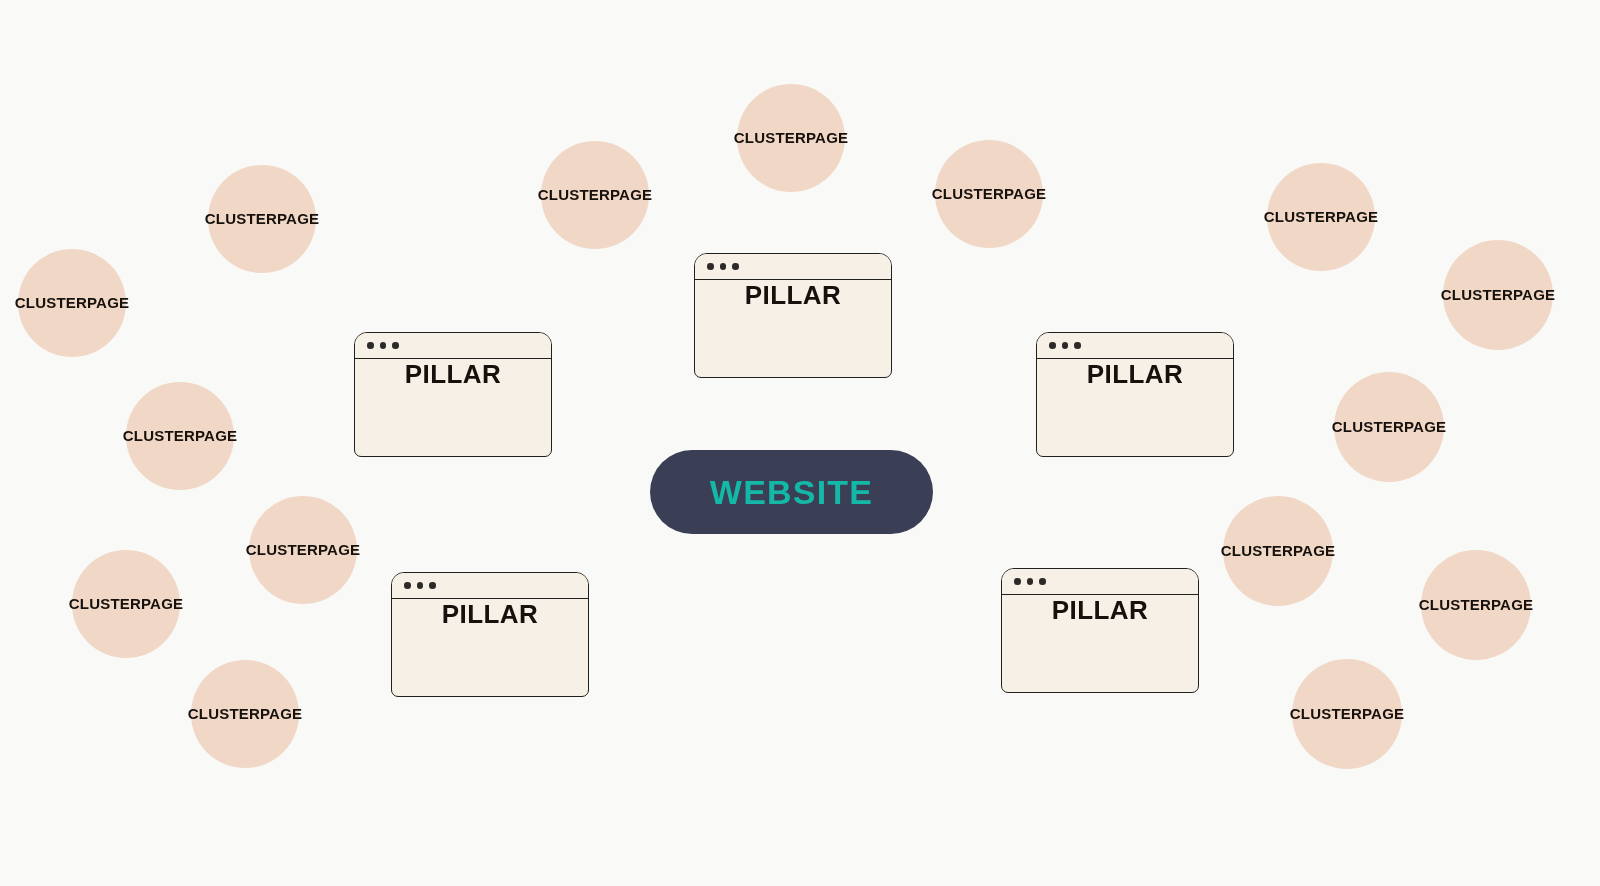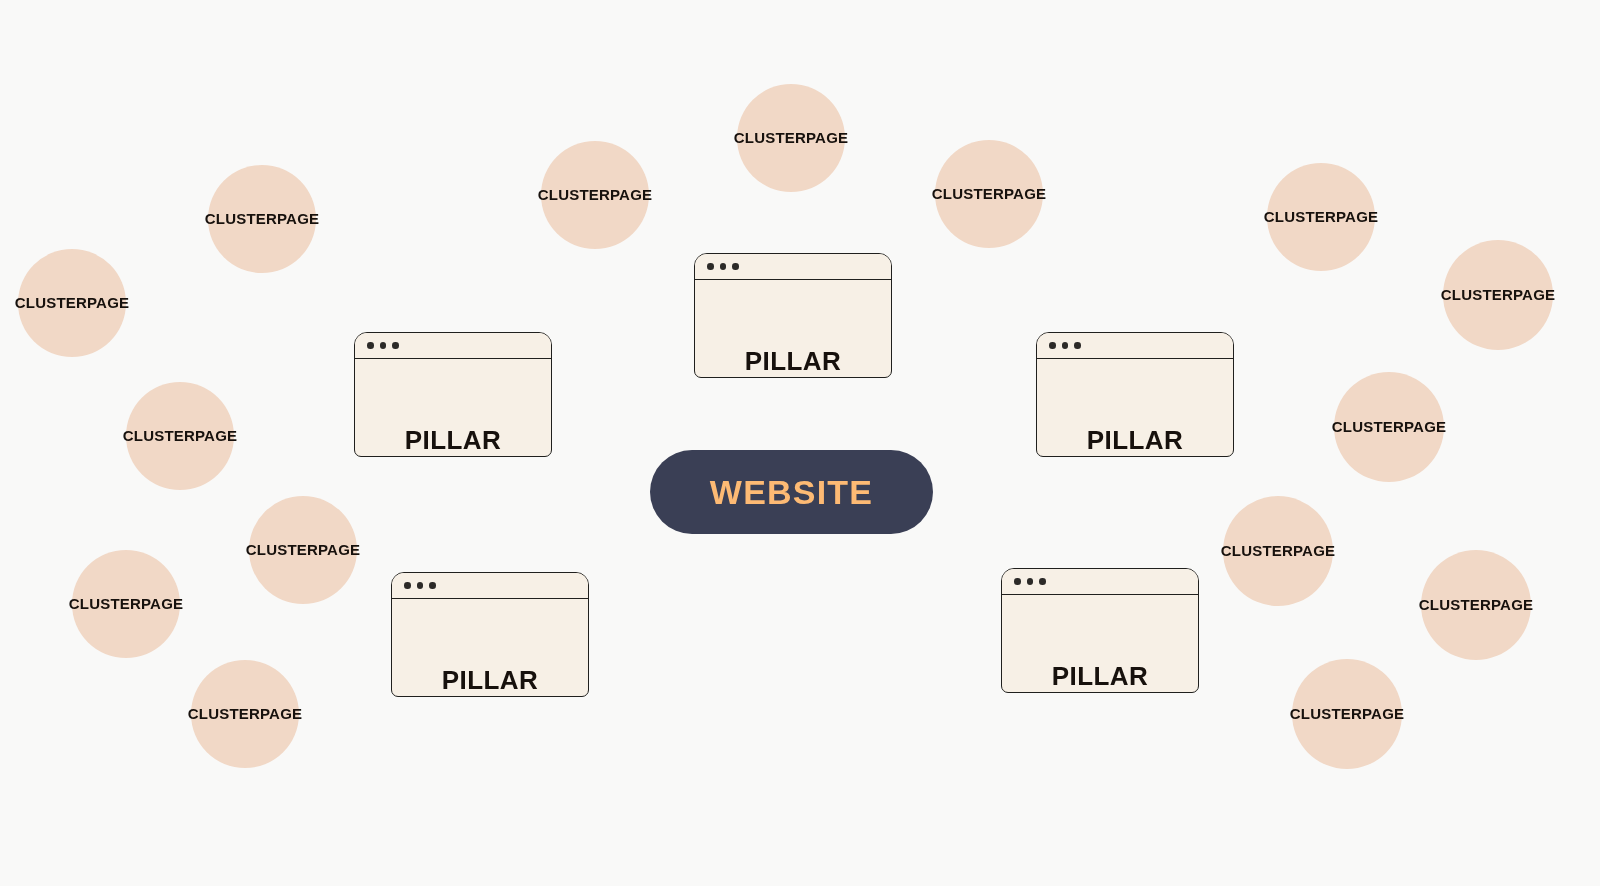--- a/index.html
+++ b/index.html
@@ -64,21 +64,21 @@
   }
   .pillar .dot {
     width: 6.5px;
     height: 6.5px;
     border-radius: 50%;
     background: #2c2a28;
   }
   .pillar .body {
     flex: 1 1 auto;
     display: flex;
-    align-items: flex-end;
+    align-items: flex-start;
     justify-content: center;
   }
   .pillar .label {
     font-weight: 700;
     font-size: 26px;
     letter-spacing: 0.4px;
     color: #17110d;
   }
 
   
@@ -207,15 +207,15 @@
       <div class="titlebar" style="border-bottom-color: rgb(32, 32, 30);">
         <span class="dot"></span>
         <span class="dot"></span>
         <span class="dot"></span>
       </div>
       <div class="body">
         <span class="label" style="color: rgb(23, 17, 13);">PILLAR</span>
       </div>
     </div>
     <div id="website-node" style="left: 650px; top: 450px; width: 283px; height: 84px; background: rgb(58, 63, 85);">
-      <span class="label" style="color: #fdba74;">WEBSITE</span>
+      <span class="label" style="color: #14b8a6;">WEBSITE</span>
     </div>
   </div>
 
 </body></html>

